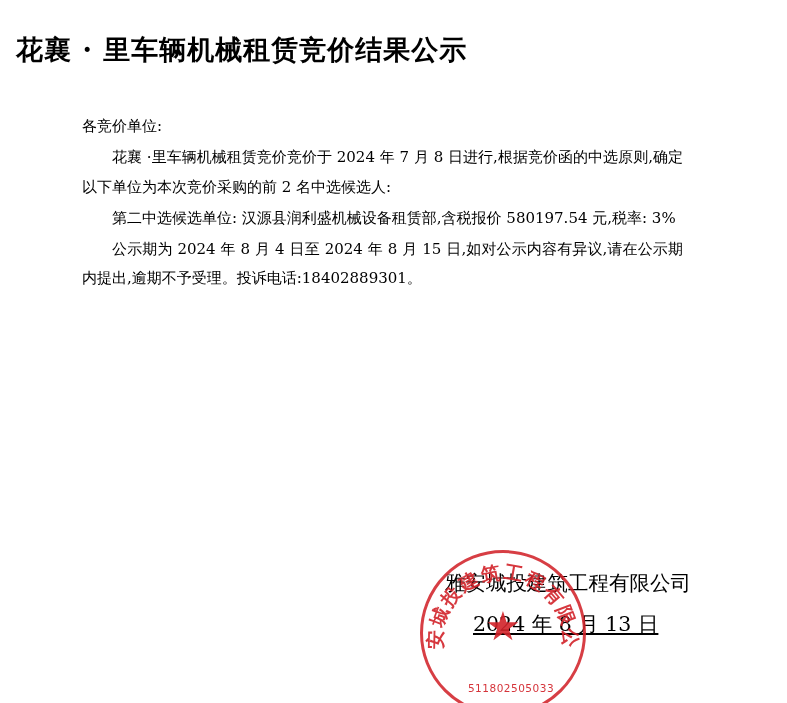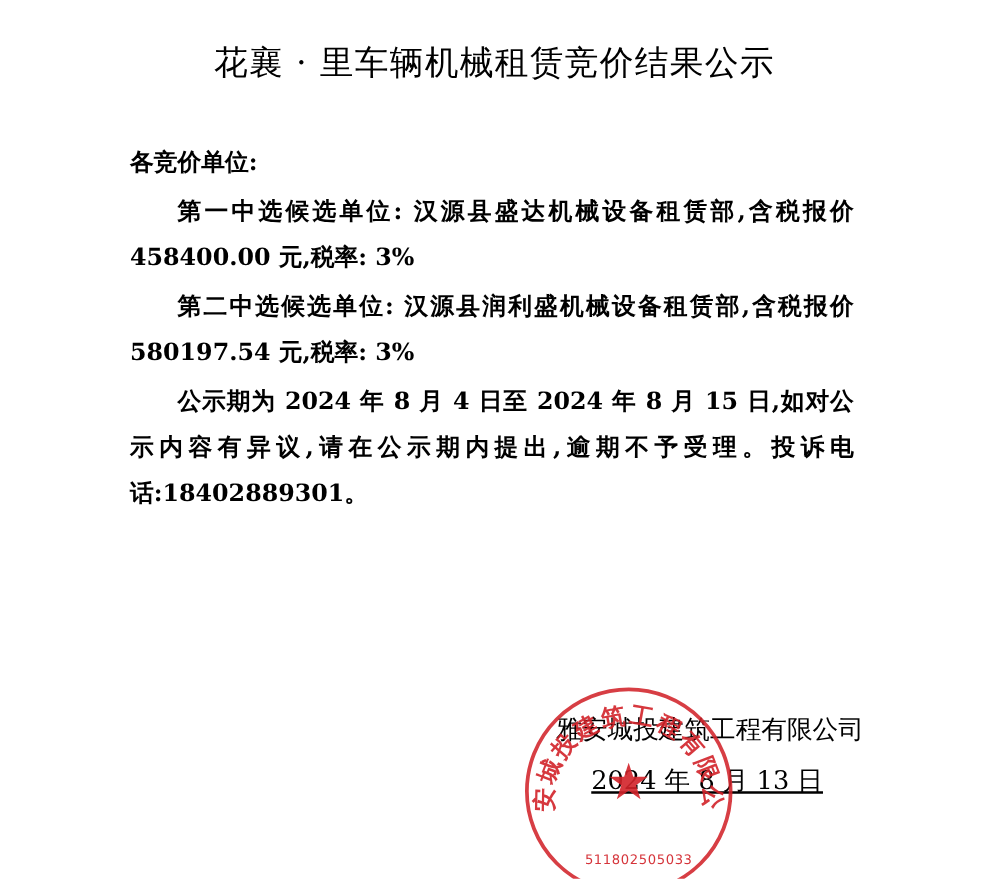--- a/index.html
+++ b/index.html
@@ -15,34 +15,32 @@
     position: relative;
     overflow: hidden;
   }
   .page {
     position: relative;
     width: 787px;
     height: 703px;
     box-sizing: border-box;
   }
   .doc-title {
-    text-align: center;
     font-size: 27px;
-    font-weight: normal;
+    font-weight: bold;
     letter-spacing: 1px;
-    margin: 18px 0 0 4px;
+    margin: 18px 0 0 16px;
     padding-top: 14px;
     font-family: "DejaVu Serif", "Liberation Serif", serif;
   }
   .body-block {
-    margin: 44px 104px 0 104px;
-    font-size: 19px;
+    margin: 44px 104px 0 82px;
+    font-size: 15px;
     line-height: 1.95;
     text-align: justify;
-    font-weight: bold;
   }
   .para {
     margin: 0 0 2px 0;
     text-indent: 0;
   }
   .para.indent {
     text-indent: 2em;
   }
   .signature {
     position: absolute;
@@ -115,21 +113,21 @@
 </style>
 </head>
 <body>
 
 <div class="page">
 
   <h1 class="doc-title">花襄 · 里车辆机械租赁竞价结果公示</h1>
 
   <div class="body-block">
     <p class="para">各竞价单位:</p>
-    <p class="para indent">第一中选候选单位: 汉源县盛达机械设备租赁部,含税报价 458400.00 元,税率: 3%</p>
+    <p class="para indent">花襄 ·里车辆机械租赁竞价竞价于 2024 年 7 月 8 日进行,根据竞价函的中选原则,确定以下单位为本次竞价采购的前 2 名中选候选人:</p>
     <p class="para indent">第二中选候选单位: 汉源县润利盛机械设备租赁部,含税报价 580197.54 元,税率: 3%</p>
     <p class="para indent">公示期为 2024 年 8 月 4 日至 2024 年 8 月 15 日,如对公示内容有异议,请在公示期内提出,逾期不予受理。投诉电话:18402889301。</p>
   </div>
 
   <div class="signature">
     <div class="sig-line">雅安城投建筑工程有限公司</div>
     <div class="sig-line sig-date">2024 年 8 月 13 日</div>
   </div>
 
   <div class="seal">

